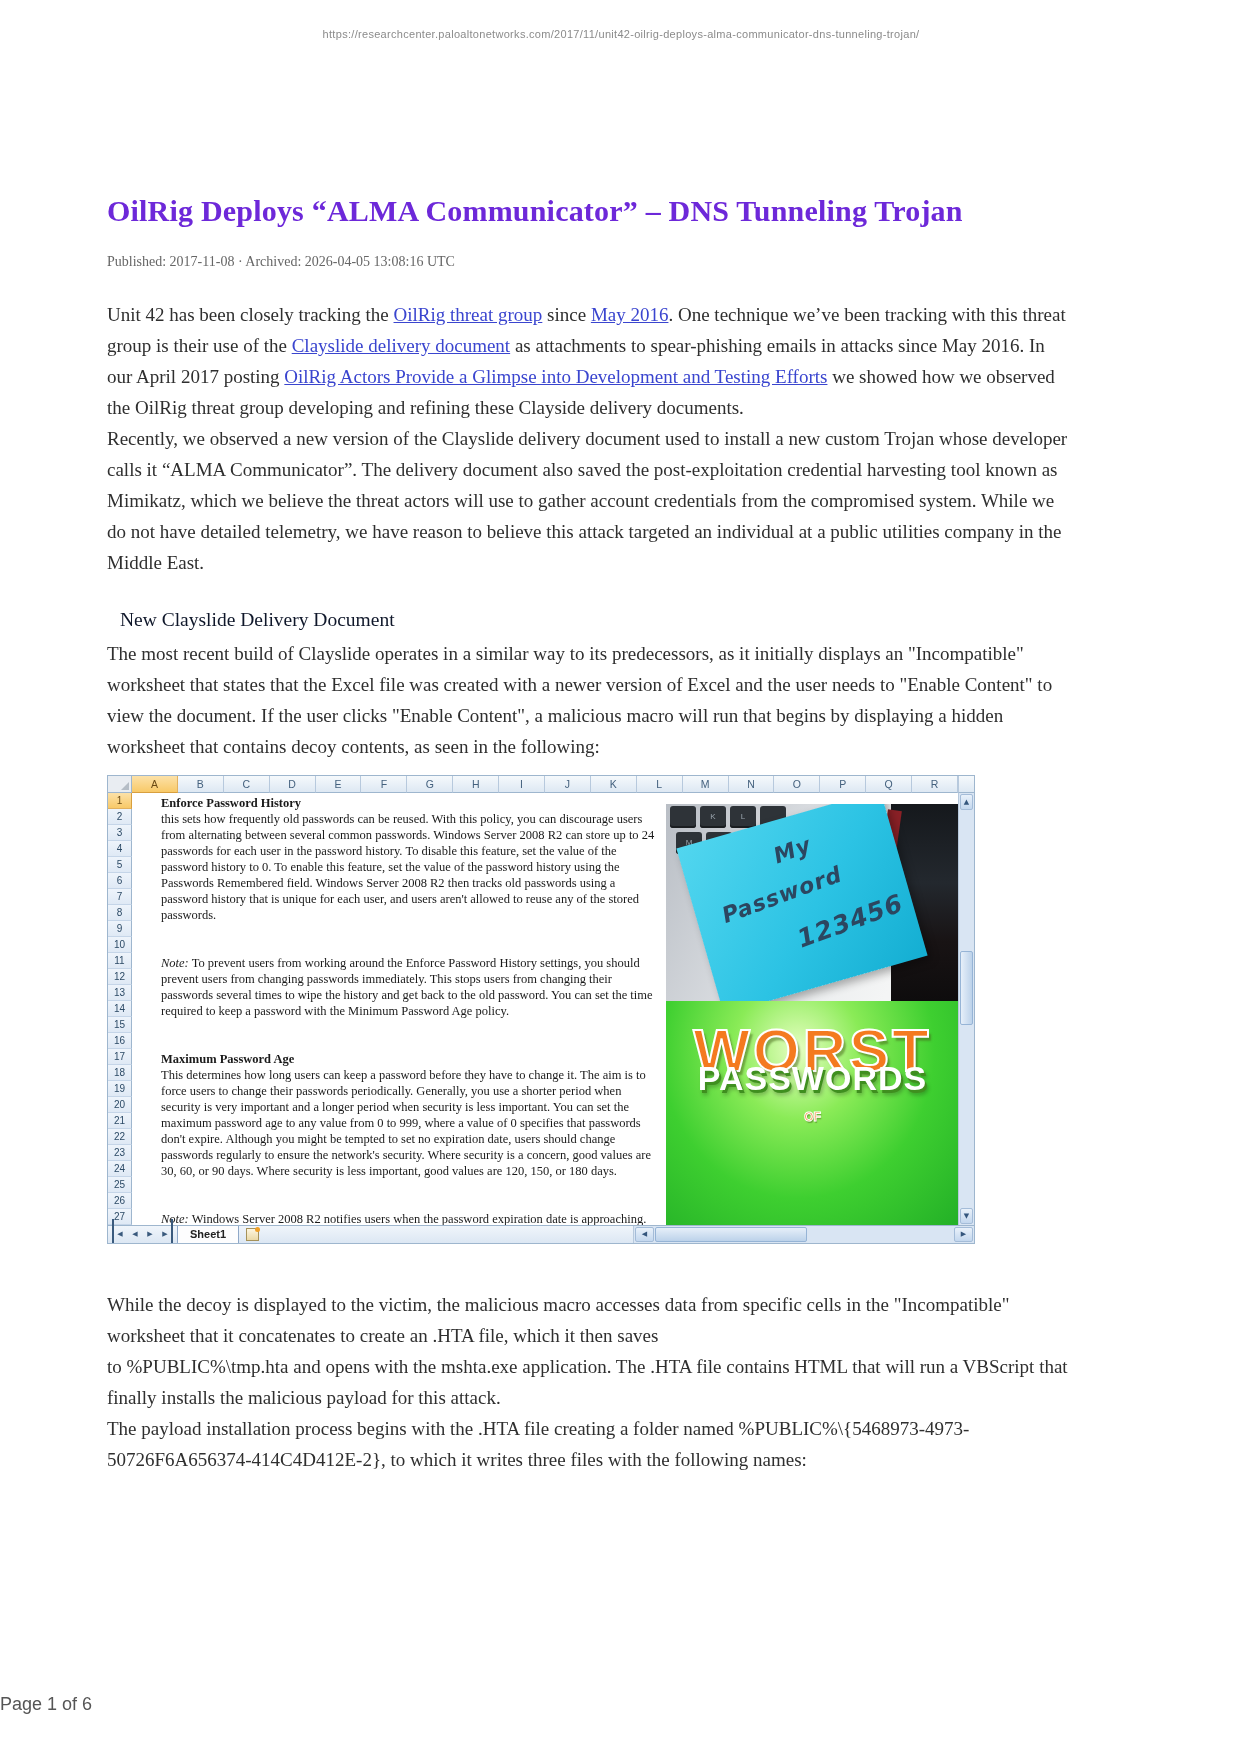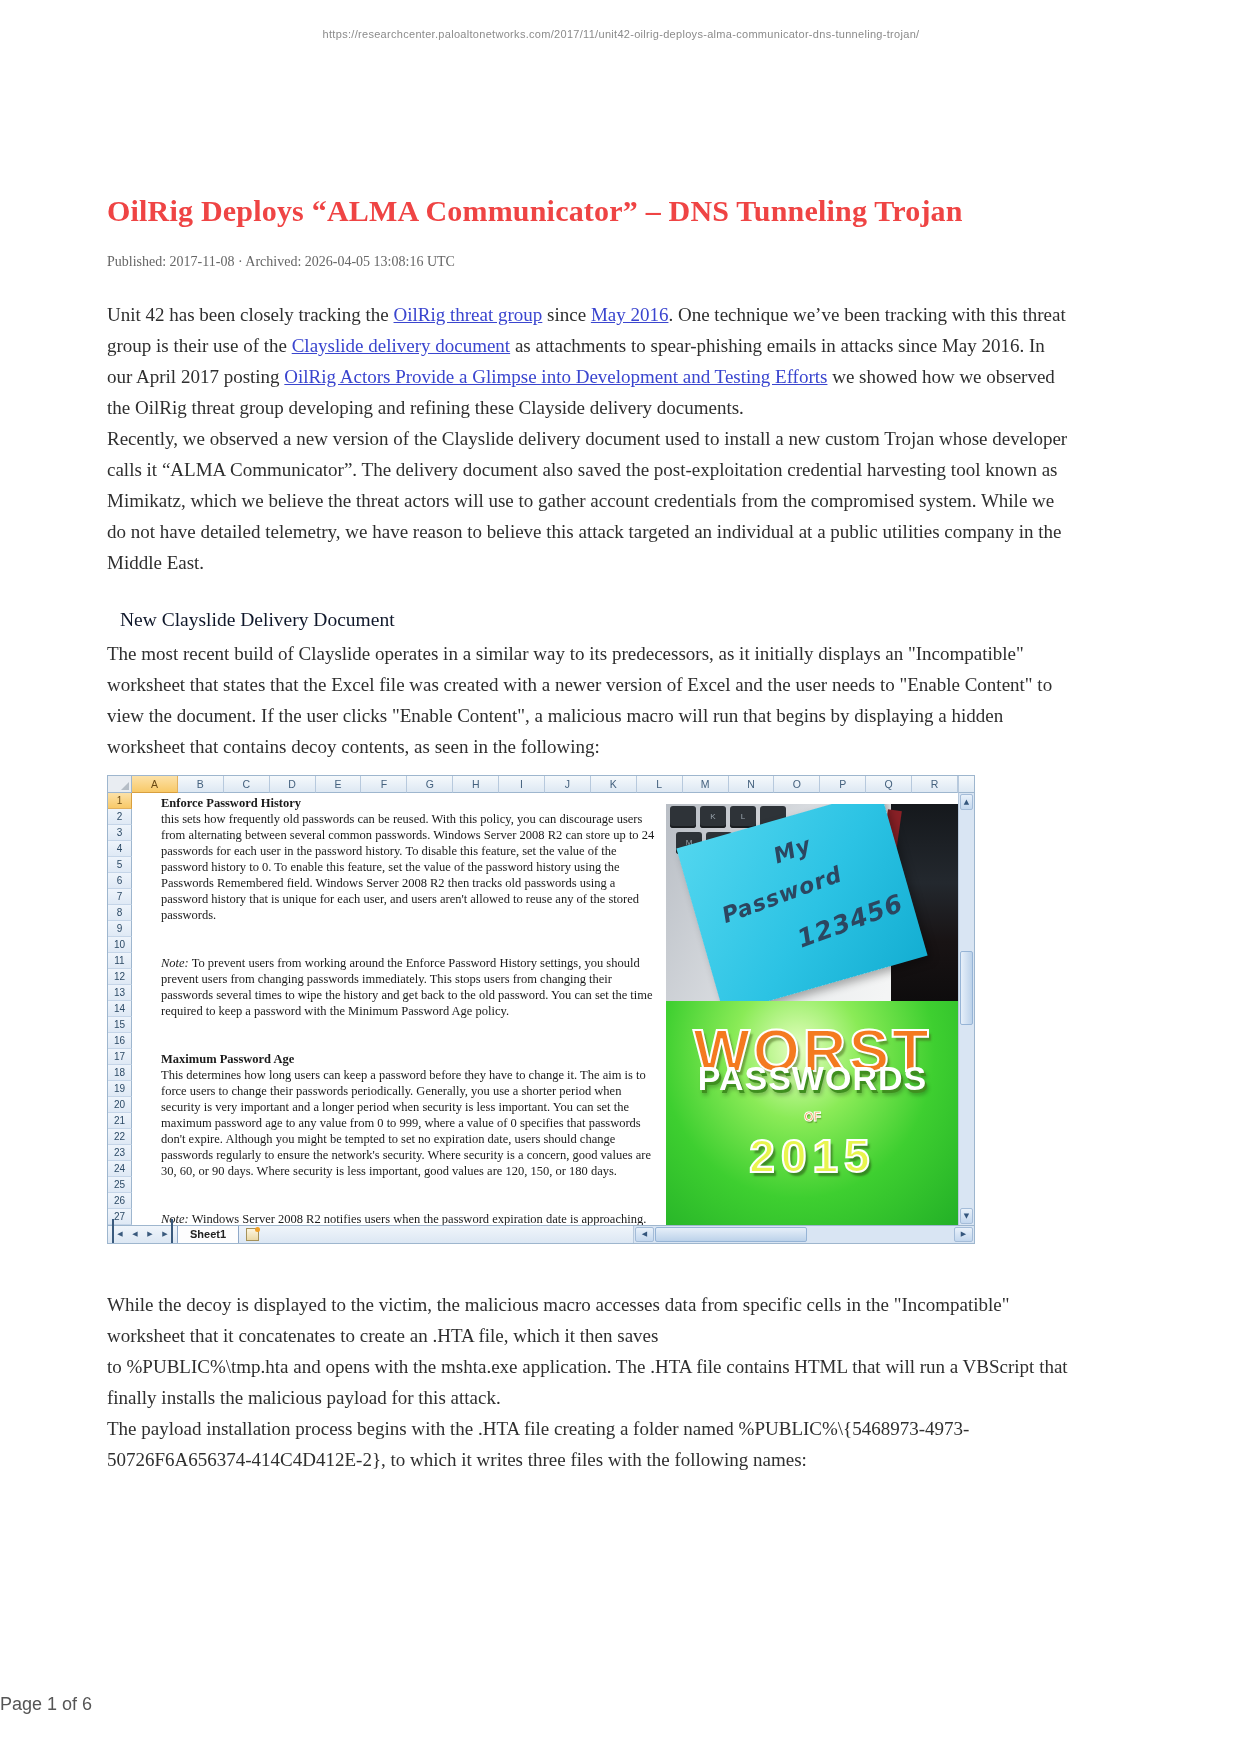--- a/index.html
+++ b/index.html
@@ -3,21 +3,21 @@
 <meta charset="utf-8">
 <style>
   html,body{margin:0;padding:0;background:#ffffff;}
   .page{position:relative;width:1242px;height:1756px;background:#fff;overflow:hidden;}
 
   .url-header{position:absolute;top:28px;left:0;right:0;text-align:center;
     font-family:"Liberation Sans",sans-serif;font-size:11px;color:#8b8b8b;letter-spacing:.3px;}
 
   .doc{position:absolute;left:107px;top:192px;width:962px;
     font-family:"Liberation Serif",serif;font-size:19px;line-height:31px;color:#2f2f2f;}
-  .doc h1{margin:0;font-size:30px;line-height:38px;font-weight:bold;color:#ef4444;letter-spacing:.2px;}
+  .doc h1{margin:0;font-size:30px;line-height:38px;font-weight:bold;color:#6d28d9;letter-spacing:.2px;}
   .byline{margin-top:65px;font-size:17px;line-height:22px;color:#3d3d3d;}
   .published{margin-top:21px;font-size:14px;line-height:22px;color:#666;}
   .para{margin:0;}
   .p-first{margin-top:26px;}
   .p-after-fig{margin-top:45px;}
   .lnk{color:#3a45cf;text-decoration:underline;cursor:pointer;}
   .section-heading{margin:26px 0 3px 13px;font-size:19.5px;line-height:31px;color:#0f172a;}
 
   
   .figure{position:relative;width:866px;height:467px;margin:13px 0 0 0;border:1px solid #9eb6ce;
@@ -227,21 +227,20 @@
           <span class="note-line nl1">My</span>
           <span class="note-line nl2">Password</span>
           <span class="note-line nl3">123456</span>
         </div>
       </div>
 
       <div class="banner">
         <div class="bn1">WORST</div>
         <div class="bn2">PASSWORDS</div>
         <div class="bn3">OF</div>
-        <div class="bn4">2015</div>
       </div>
 
       <div class="v-scroll">
         <div class="vs-btn vs-up">▲</div>
         <div class="vs-thumb"></div>
         <div class="vs-btn vs-down">▼</div>
       </div>
 
       <div class="tab-bar">
         <div class="nav-btns">

